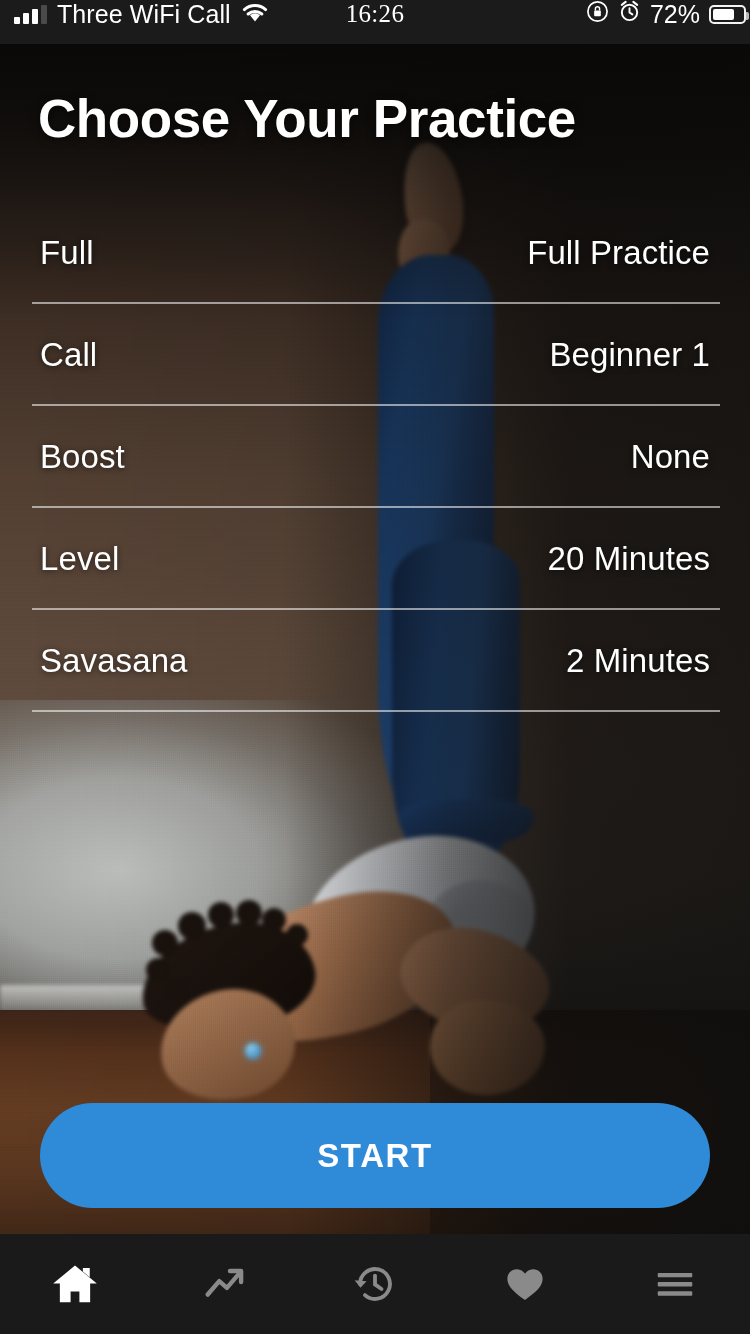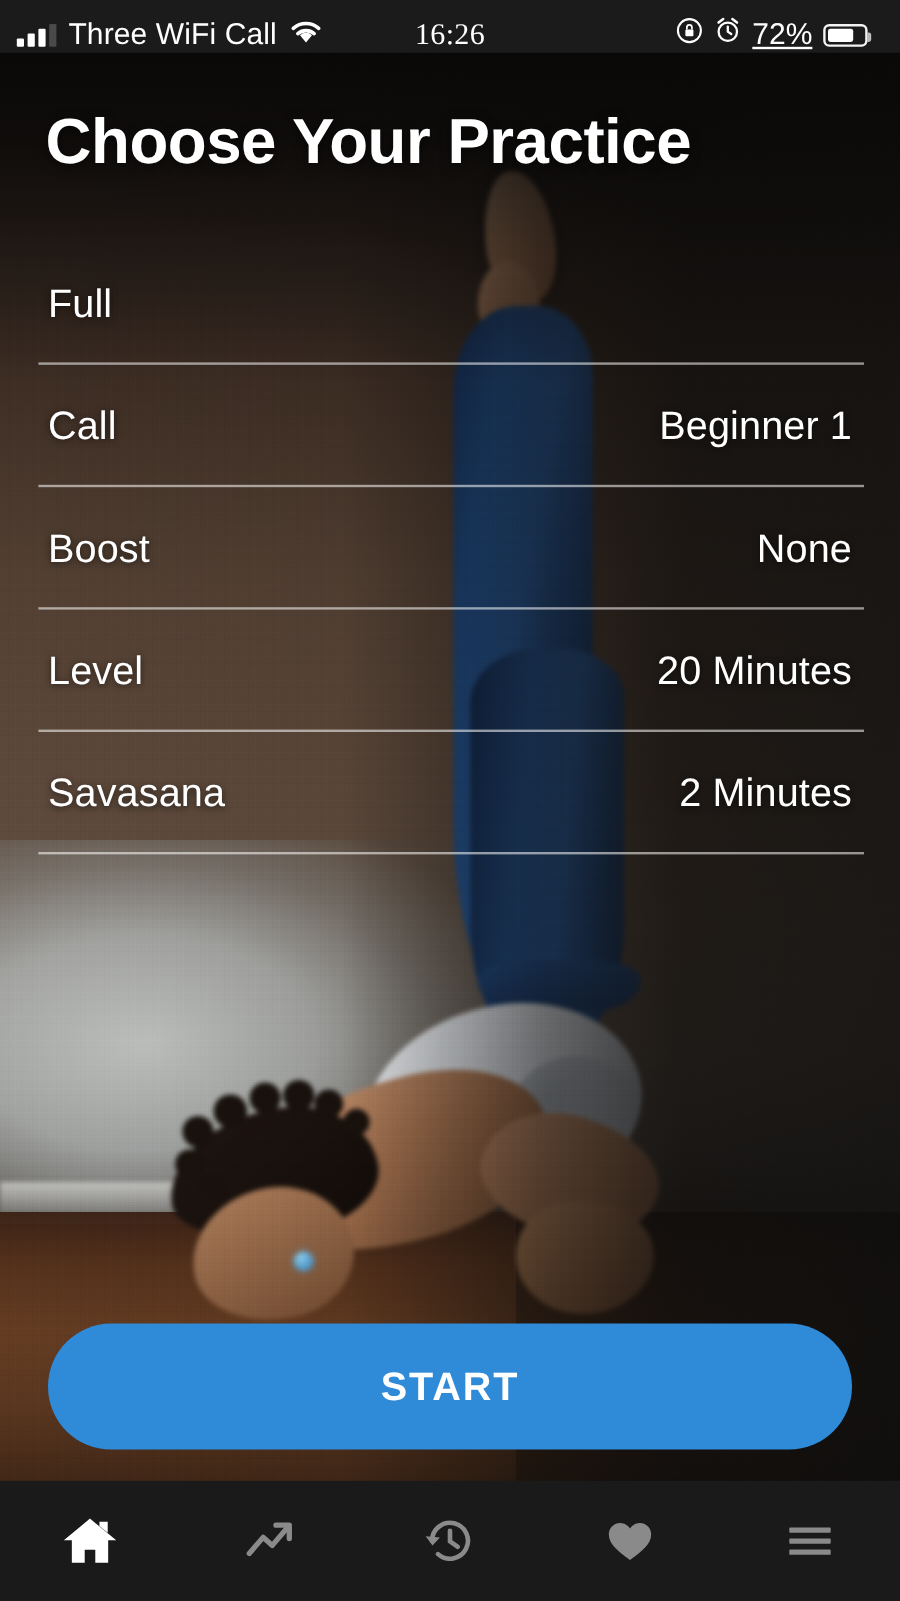--- a/index.html
+++ b/index.html
@@ -180,37 +180,37 @@
     background-image:
       repeating-linear-gradient(0deg, rgba(255,255,255,0.014) 0 1px, rgba(0,0,0,0.014) 1px 2px),
       repeating-linear-gradient(90deg, rgba(255,255,255,0.012) 0 1px, rgba(0,0,0,0.012) 1px 2px);
     mix-blend-mode:overlay;
   }
 
   
   #statusbar {
     position:absolute; left:0; top:0; width:750px; height:44px;
     background:#1b1b1b;
-    display:flex; align-items:flex-end;
+    display:flex; align-items:flex-start;
     color:#fff; font-size:25px;
     z-index:40;
   }
   .sb-left { display:flex; align-items:center; gap:10px; padding-left:14px; flex:1; }
   .bars { display:flex; align-items:flex-end; gap:3px; height:19px; }
   .bars i { display:block; width:6px; background:#fff; border-radius:1px; }
   .bars i:nth-child(1){ height:7px; }
   .bars i:nth-child(2){ height:11px; }
   .bars i:nth-child(3){ height:15px; }
   .bars i:nth-child(4){ height:19px; background:#4a4a4a; }
   .carrier { font-size:25px; letter-spacing:0.1px; }
   .sb-center {
     position:absolute; left:0; right:0; text-align:center;
     font-size:25px; font-weight:400; letter-spacing:0.3px;font-family:Liberation Serif, serif;
   }
-  .sb-right { display:flex; align-items:center; gap:9px; padding-right:27px; margin-left:auto;text-decoration:underline; }
+  .sb-right { display:flex; align-items:center; gap:9px; padding-right:4px; margin-left:auto; }
   .batt {
     width:37px; height:19px; border:2px solid rgba(255,255,255,0.95);
     border-radius:5px; position:relative; display:flex; align-items:center; padding:2px;
   }
   .batt::after{
     content:""; position:absolute; right:-5px; top:5px; width:3px; height:8px;
     background:rgba(255,255,255,0.7); border-radius:0 2px 2px 0;
   }
   .batt b { display:block; height:100%; width:72%; background:#fff; border-radius:2px; }
 
@@ -355,20 +355,21 @@
 </div>
 
 <div id="content">
 
   <div id="page-title">Choose Your Practice</div>
 
   <div id="option-list">
 
     <div class="opt-row">
       <span class="opt-label">Full</span>
+      <span class="opt-value">Full Practice</span>
     </div>
 
     <div class="opt-row">
       <span class="opt-label">Call</span>
       <span class="opt-value">Beginner 1</span>
     </div>
 
     <div class="opt-row">
       <span class="opt-label">Boost</span>
       <span class="opt-value">None</span>

